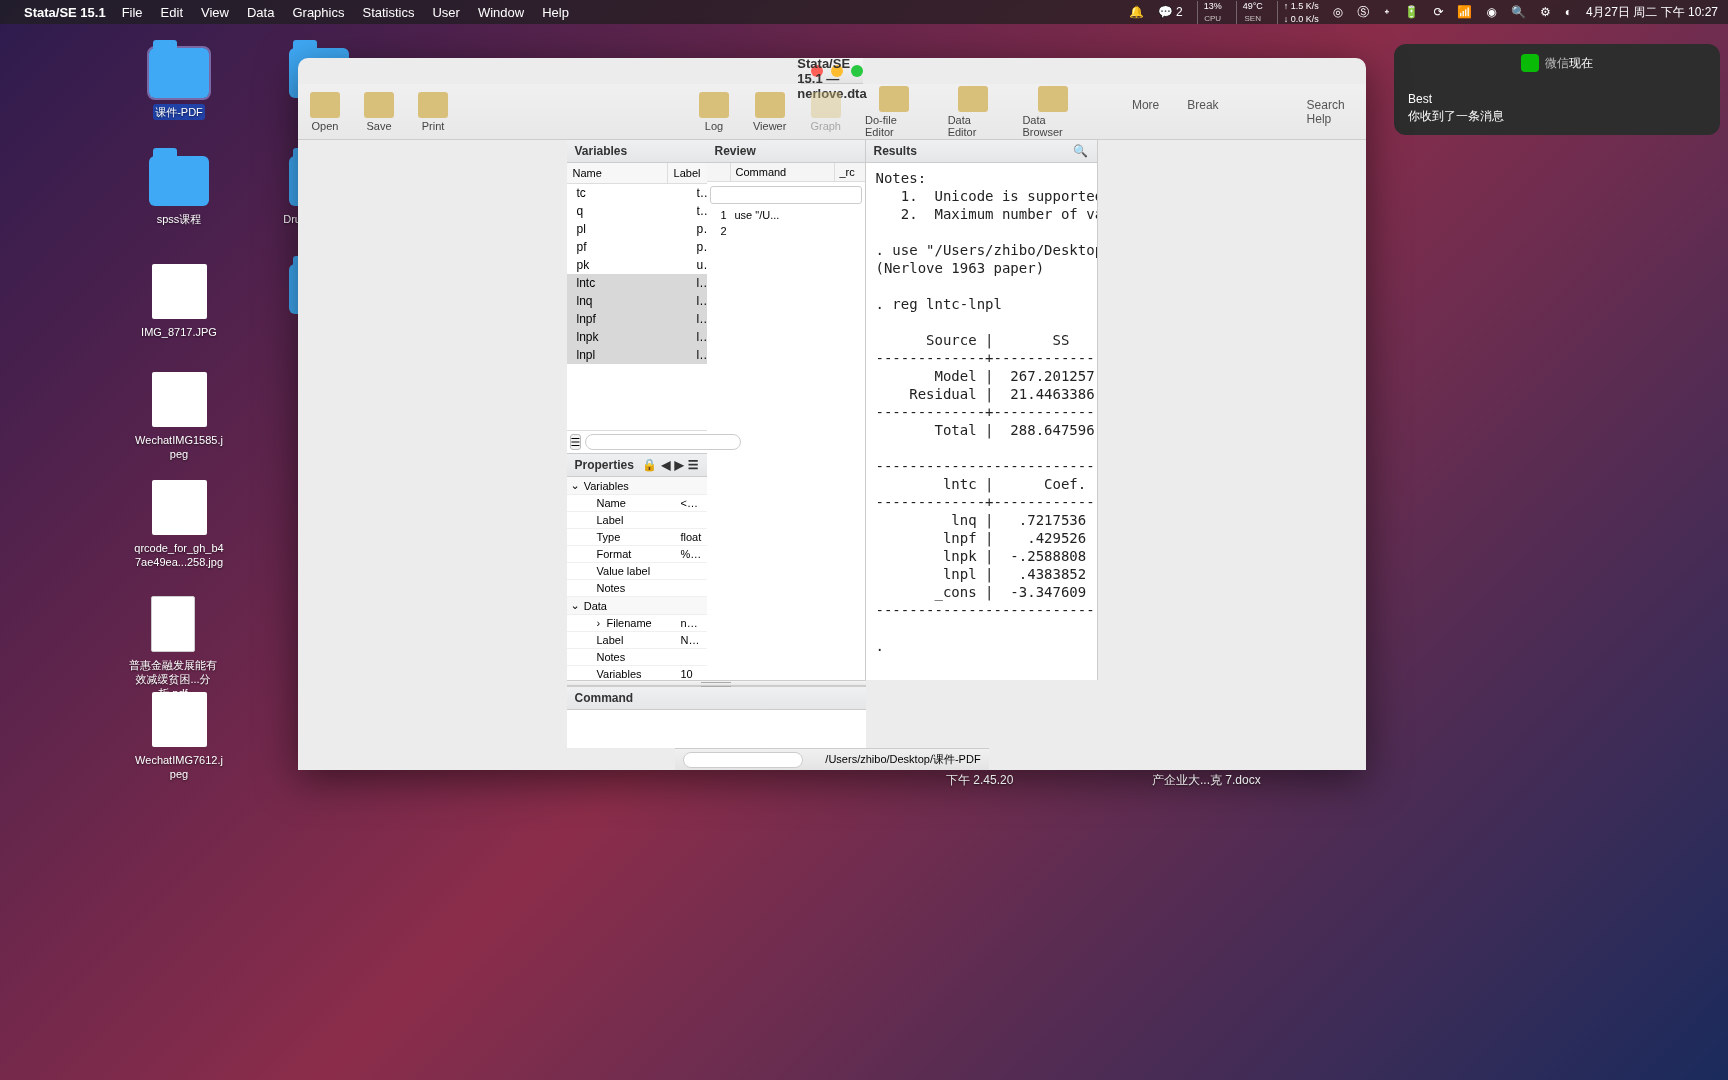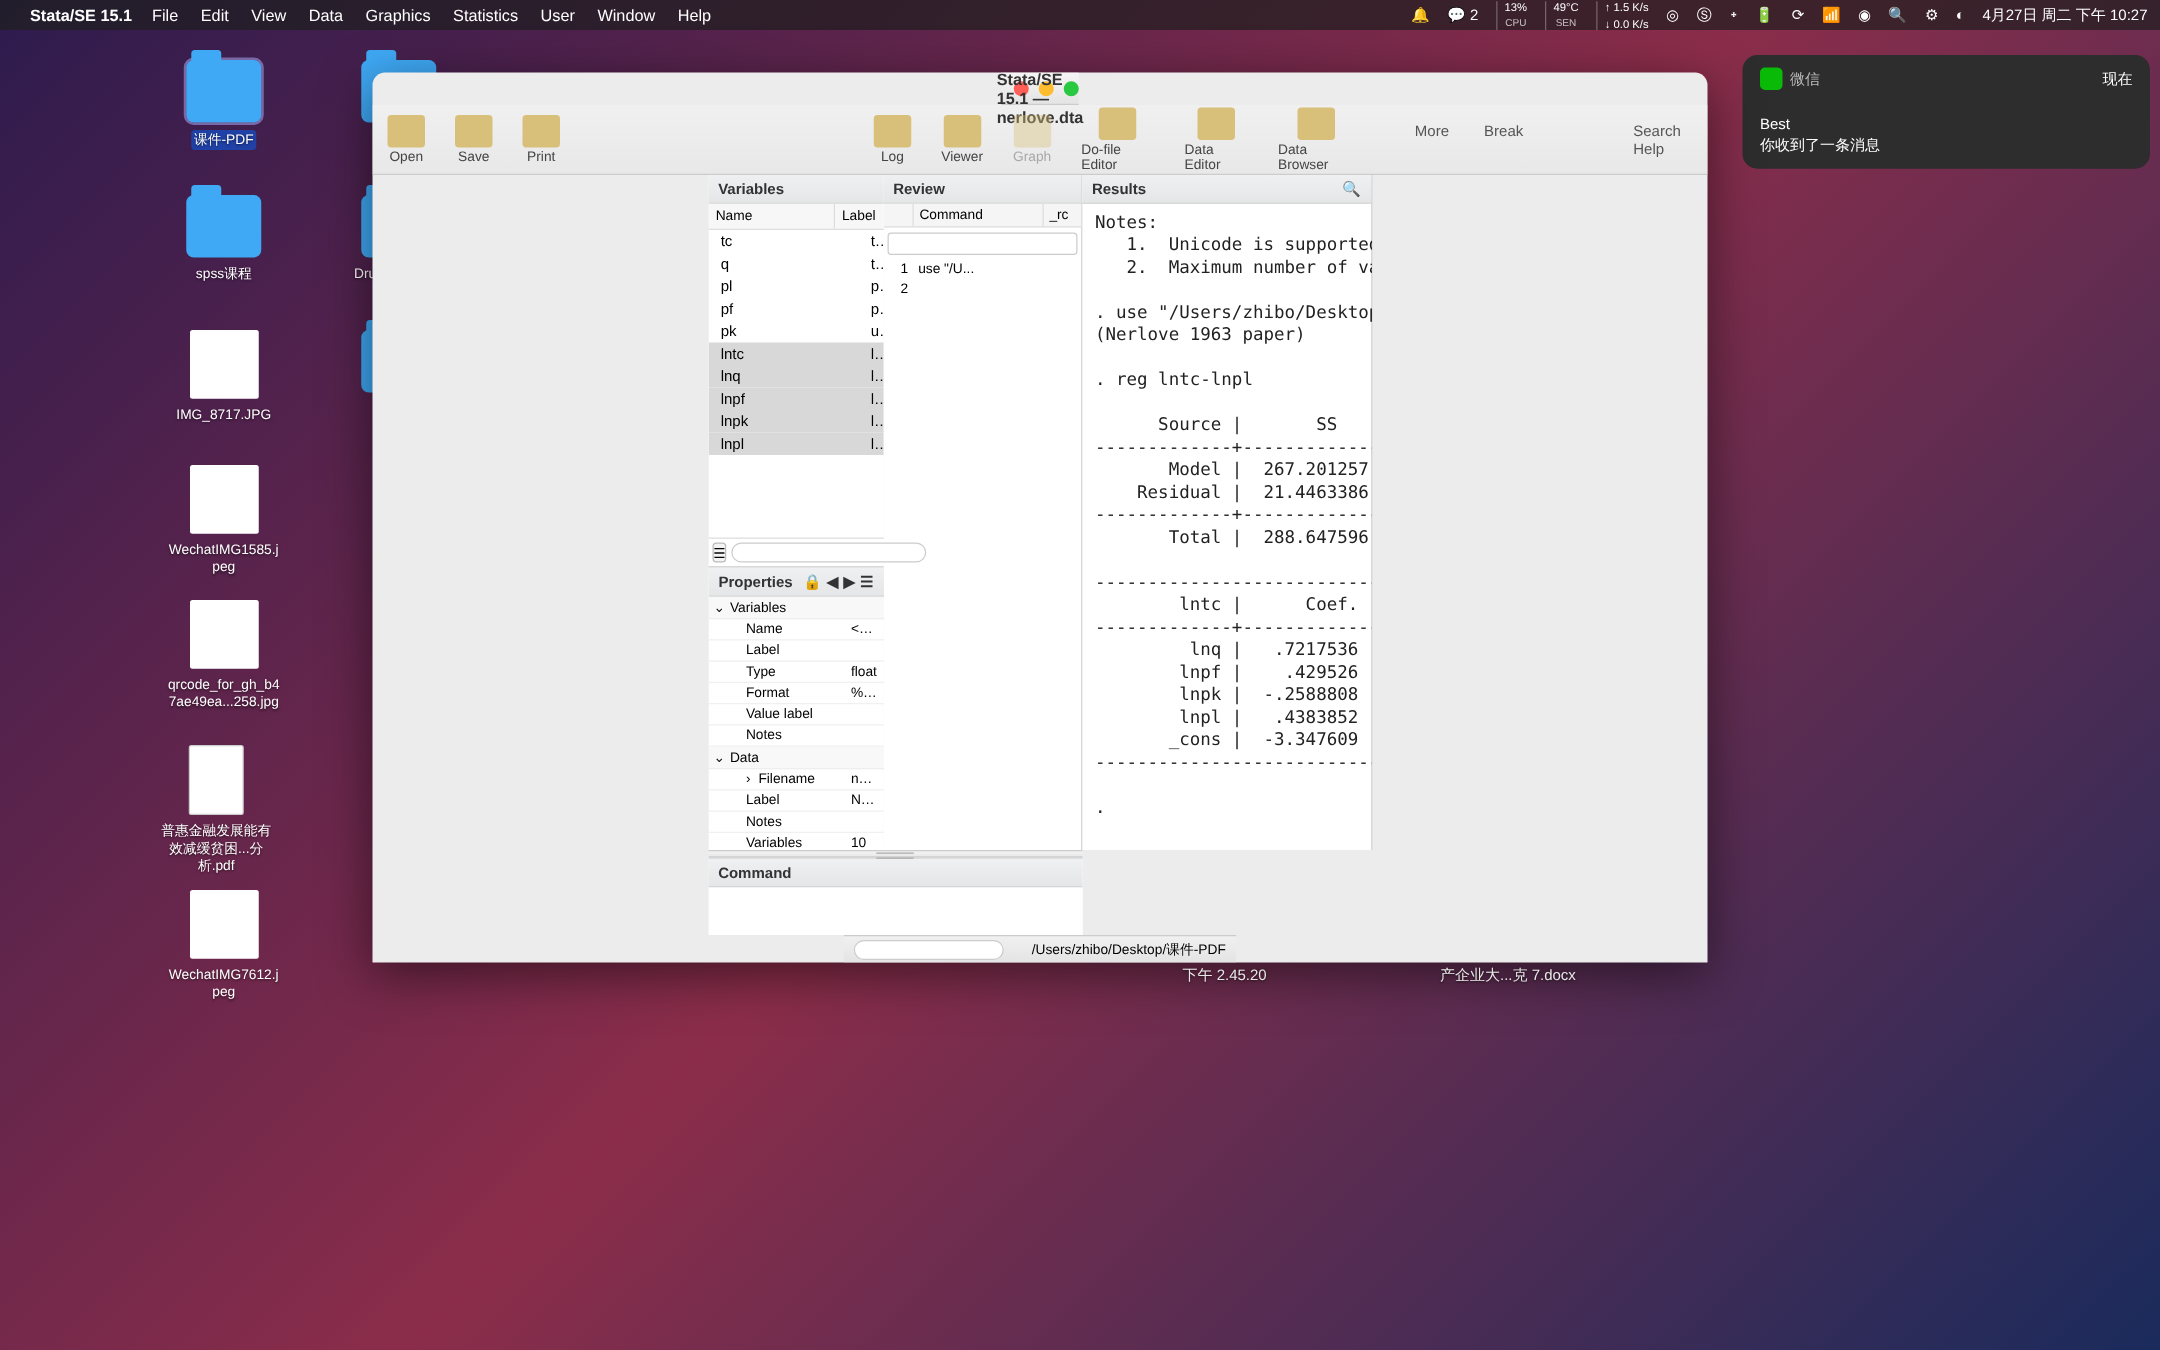--- a/index.html
+++ b/index.html
@@ -71,21 +71,21 @@
 .command-area { grid-column:1/3; display:flex; flex-direction:column; border-top:1px solid #ccc; background:#fff;}
 .command-area textarea { border:none; resize:none; font-family:Menlo,monospace; font-size:13px; padding:4px 8px; height:38px; outline:none;}
 .sash { height:6px; background:linear-gradient(#f4f4f4,#e8e8e8); border-top:1px solid #ccc; border-bottom:1px solid #ccc; grid-column:1/3; position:relative;}
 .sash::after{content:"";position:absolute;left:50%;top:1px;width:30px;height:3px;border-top:1px solid #aaa;border-bottom:1px solid #aaa;transform:translateX(-50%);}
 
 .statusbar { height:22px; background:linear-gradient(#f0f0f0,#e4e4e4); border-top:1px solid #ccc; display:flex; align-items:center; padding:0 8px; font-size:11px; gap:12px;}
 .statusbar input { font-size:11px; border:1px solid #ccc; border-radius:8px; padding:1px 8px; width:120px;}
 
 
 .notification { position:absolute; right:8px; top:44px; width:326px; background:#2d2d2d; color:#fff; border-radius:12px; padding:10px 14px; font-size:12px;}
-.notification .hdr{display:flex;justify-content:space-between;align-items:center;margin-bottom:4px;}
+.notification .hdr{display:flex;justify-content:center;align-items:center;margin-bottom:4px;}
 .notification .hdr .app{display:flex;align-items:center;gap:6px;color:#bbb;}
 .notification .appico{width:18px;height:18px;background:#09bb07;border-radius:4px;}
 .notification .title{font-weight:400;margin-bottom:2px;margin-top:20px;}
 
 
 .bottom-text { position:absolute; color:#e8e8e8; font-size:12px; text-shadow:0 1px 2px rgba(0,0,0,0.6);}
 </style>
 </head>
 <body>
 
@@ -157,21 +157,21 @@
       <div class="label">WechatIMG1585.jpeg</div>
     </div>
     <div class="desktop-icon" style="left: 110px; top: 480px;">
       <div class="img-box"></div>
       <div class="label">qrcode_for_gh_b47ae49ea...258.jpg</div>
     </div>
     <div class="desktop-icon" style="left: 104px; top: 596px;">
       <div class="doc-box"></div>
       <div class="label">普惠金融发展能有效减缓贫困...分析.pdf</div>
     </div>
-    <div class="desktop-icon" style="left: 110px; top: 712px;">
+    <div class="desktop-icon" style="left: 110px; top: 692px;">
       <div class="img-box"></div>
       <div class="label">WechatIMG7612.jpeg</div>
     </div>
   </div>
 
 <div class="notification">
   <div class="hdr">
     <div class="app">
         <span class="appico"></span>
         <span>微信</span>

